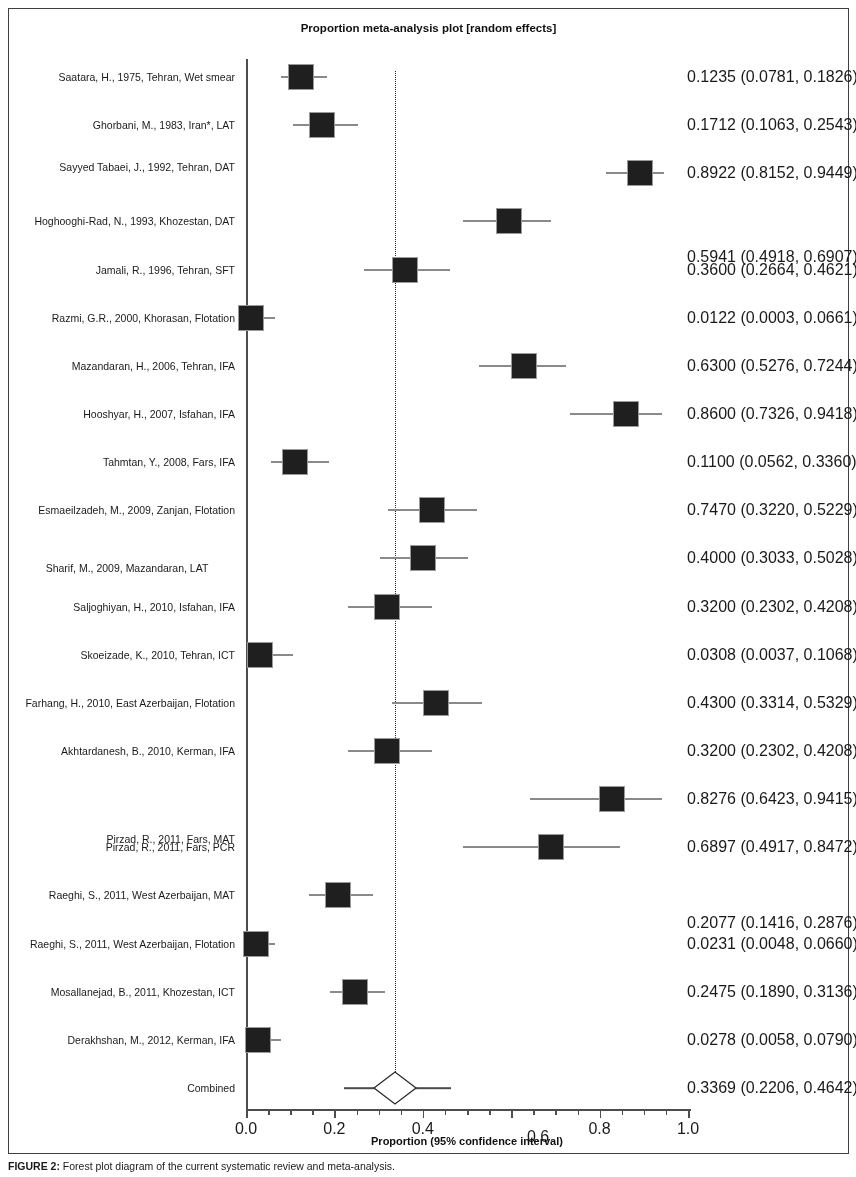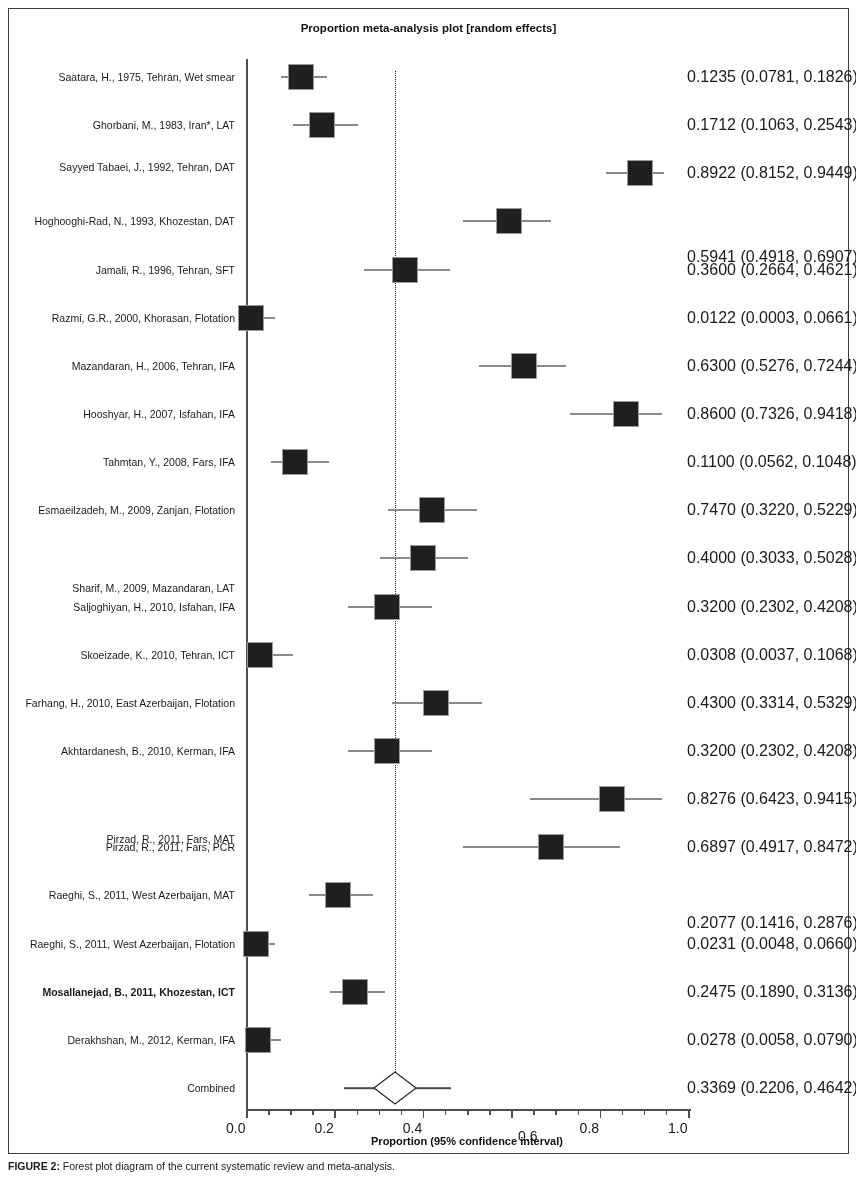--- a/index.html
+++ b/index.html
@@ -28,21 +28,21 @@
   }
   .ci-line { position: absolute; height: 2px; background: #8a8a8a; transform: translateY(-50%); }
   .est-square {
     position: absolute; width: 26px; height: 26px; background: #1f1f1f;
     border: 1px solid #9a9a9a; transform: translate(-50%, -50%);
   }
   .axis-v { position: absolute; width: 2px; background: #4d4d4d; }
   .axis-h { position: absolute; height: 2px; background: #4d4d4d; }
   .tick { position: absolute; width: 1.5px; background: #4d4d4d; }
   .tick-label {
-    position: absolute; width: 40px; text-align: left; font-size: 14px;
+    position: absolute; width: 40px; text-align: center; font-size: 16px;
     color: #1a1a1a; transform: translateX(-50%);
   }
   .x-axis-title {
     position: absolute; width: 300px; text-align: center; font-size: 11px;
     font-weight: bold; color: #111; transform: translateX(-50%);
   }
   .ref-line {
     position: absolute; width: 0; border-left: 1.4px dotted #222;
   }
   .combined-whisker { position: absolute; height: 1.6px; background: #4a4a4a; transform: translateY(-50%); }
@@ -118,26 +118,26 @@
       <div class="ci-line" style="left: 470.199px; top: 356.84px; width: 86.9856px; background: rgb(138, 138, 138);"></div>
       <div class="est-square" style="left: 515.46px; top: 356.84px; background: rgb(31, 31, 31); border-color: rgb(154, 154, 154);"></div>
       <div class="study-value" style="top: 356.84px;">0.6300 (0.5276, 0.7244)</div>
       <div class="study-label" style="top: 404.98px;">Hooshyar, H., 2007, Isfahan, IFA</div>
       <div class="ci-line" style="left: 560.809px; top: 404.98px; width: 92.4664px; background: rgb(138, 138, 138);"></div>
       <div class="est-square" style="left: 617.12px; top: 404.98px; background: rgb(31, 31, 31); border-color: rgb(154, 154, 154);"></div>
       <div class="study-value" style="top: 404.98px;">0.8600 (0.7326, 0.9418)</div>
       <div class="study-label" style="top: 453.12px;">Tahmtan, Y., 2008, Fars, IFA</div>
       <div class="ci-line" style="left: 261.84px; top: 453.12px; width: 58.3882px; background: rgb(138, 138, 138);"></div>
       <div class="est-square" style="left: 285.62px; top: 453.12px; background: rgb(31, 31, 31); border-color: rgb(154, 154, 154);"></div>
-      <div class="study-value" style="top: 453.12px;">0.1100 (0.0562, 0.1048)</div>
+      <div class="study-value" style="top: 453.12px;">0.1100 (0.0562, 0.3360)</div>
       <div class="study-label" style="top: 501.26px;">Esmaeilzadeh, M., 2009, Zanjan, Flotation</div>
       <div class="ci-line" style="left: 379.324px; top: 501.26px; width: 88.7978px; background: rgb(138, 138, 138);"></div>
       <div class="est-square" style="left: 422.64px; top: 501.26px; background: rgb(31, 31, 31); border-color: rgb(154, 154, 154);"></div>
       <div class="study-value" style="top: 501.26px;">0.7470 (0.3220, 0.5229)</div>
-      <div class="study-label" style="top: 579px;">Sharif, M., 2009, Mazandaran, LAT</div>
+      <div class="study-label" style="top: 559px; text-align: center;">Sharif, M., 2009, Mazandaran, LAT</div>
       <div class="ci-line" style="left: 371.059px; top: 549.4px; width: 88.179px; background: rgb(138, 138, 138);"></div>
       <div class="est-square" style="left: 413.8px; top: 549.4px; background: rgb(31, 31, 31); border-color: rgb(154, 154, 154);"></div>
       <div class="study-value" style="top: 549.4px;">0.4000 (0.3033, 0.5028)</div>
       <div class="study-label" style="top: 597.54px;">Saljoghiyan, H., 2010, Isfahan, IFA</div>
       <div class="ci-line" style="left: 338.748px; top: 597.54px; width: 84.2452px; background: rgb(138, 138, 138);"></div>
       <div class="est-square" style="left: 378.44px; top: 597.54px; background: rgb(31, 31, 31); border-color: rgb(154, 154, 154);"></div>
       <div class="study-value" style="top: 597.54px;">0.3200 (0.2302, 0.4208)</div>
       <div class="study-label" style="top: 645.68px;">Skoeizade, K., 2010, Tehran, ICT</div>
       <div class="ci-line" style="left: 238.635px; top: 645.68px; width: 45.5702px; background: rgb(138, 138, 138);"></div>
       <div class="est-square" style="left: 250.614px; top: 645.68px; background: rgb(31, 31, 31); border-color: rgb(154, 154, 154);"></div>
@@ -159,21 +159,21 @@
       <div class="est-square" style="left: 541.847px; top: 838.24px; background: rgb(31, 31, 31); border-color: rgb(154, 154, 154);"></div>
       <div class="study-value" style="top: 838.24px;">0.6897 (0.4917, 0.8472)</div>
       <div class="study-label" style="top: 886.38px;">Raeghi, S., 2011, West Azerbaijan, MAT</div>
       <div class="ci-line" style="left: 299.587px; top: 886.38px; width: 64.532px; background: rgb(138, 138, 138);"></div>
       <div class="est-square" style="left: 328.803px; top: 886.38px; background: rgb(31, 31, 31); border-color: rgb(154, 154, 154);"></div>
       <div class="study-value" style="top: 886.38px; margin-top: 28px;">0.2077 (0.1416, 0.2876)</div>
       <div class="study-label" style="top: 934.52px;">Raeghi, S., 2011, West Azerbaijan, Flotation</div>
       <div class="ci-line" style="left: 239.122px; top: 934.52px; width: 27.0504px; background: rgb(138, 138, 138);"></div>
       <div class="est-square" style="left: 247.21px; top: 934.52px; background: rgb(31, 31, 31); border-color: rgb(154, 154, 154);"></div>
       <div class="study-value" style="top: 934.52px;">0.0231 (0.0048, 0.0660)</div>
-      <div class="study-label" style="top: 982.66px; font-weight: bold;">Mosallanejad, B., 2011, Khozestan, ICT</div>
+      <div class="study-label" style="top: 982.66px;">Mosallanejad, B., 2011, Khozestan, ICT</div>
       <div class="ci-line" style="left: 320.538px; top: 982.66px; width: 55.0732px; background: rgb(138, 138, 138);"></div>
       <div class="est-square" style="left: 346.395px; top: 982.66px; background: rgb(31, 31, 31); border-color: rgb(154, 154, 154);"></div>
       <div class="study-value" style="top: 982.66px;">0.2475 (0.1890, 0.3136)</div>
       <div class="study-label" style="top: 1030.8px;">Derakhshan, M., 2012, Kerman, IFA</div>
       <div class="ci-line" style="left: 239.564px; top: 1030.8px; width: 32.3544px; background: rgb(138, 138, 138);"></div>
       <div class="est-square" style="left: 249.288px; top: 1030.8px; background: rgb(31, 31, 31); border-color: rgb(154, 154, 154);"></div>
       <div class="study-value" style="top: 1030.8px;">0.0278 (0.0058, 0.0790)</div>
       <div class="study-label" style="top: 1078.94px;">Combined</div>
       <div class="combined-whisker" style="left: 334.505px; top: 1078.94px; width: 107.671px;"></div>
       <svg id="diamond-svg" width="46" height="36" style="left: 385.91px; top: 1078.94px;">

